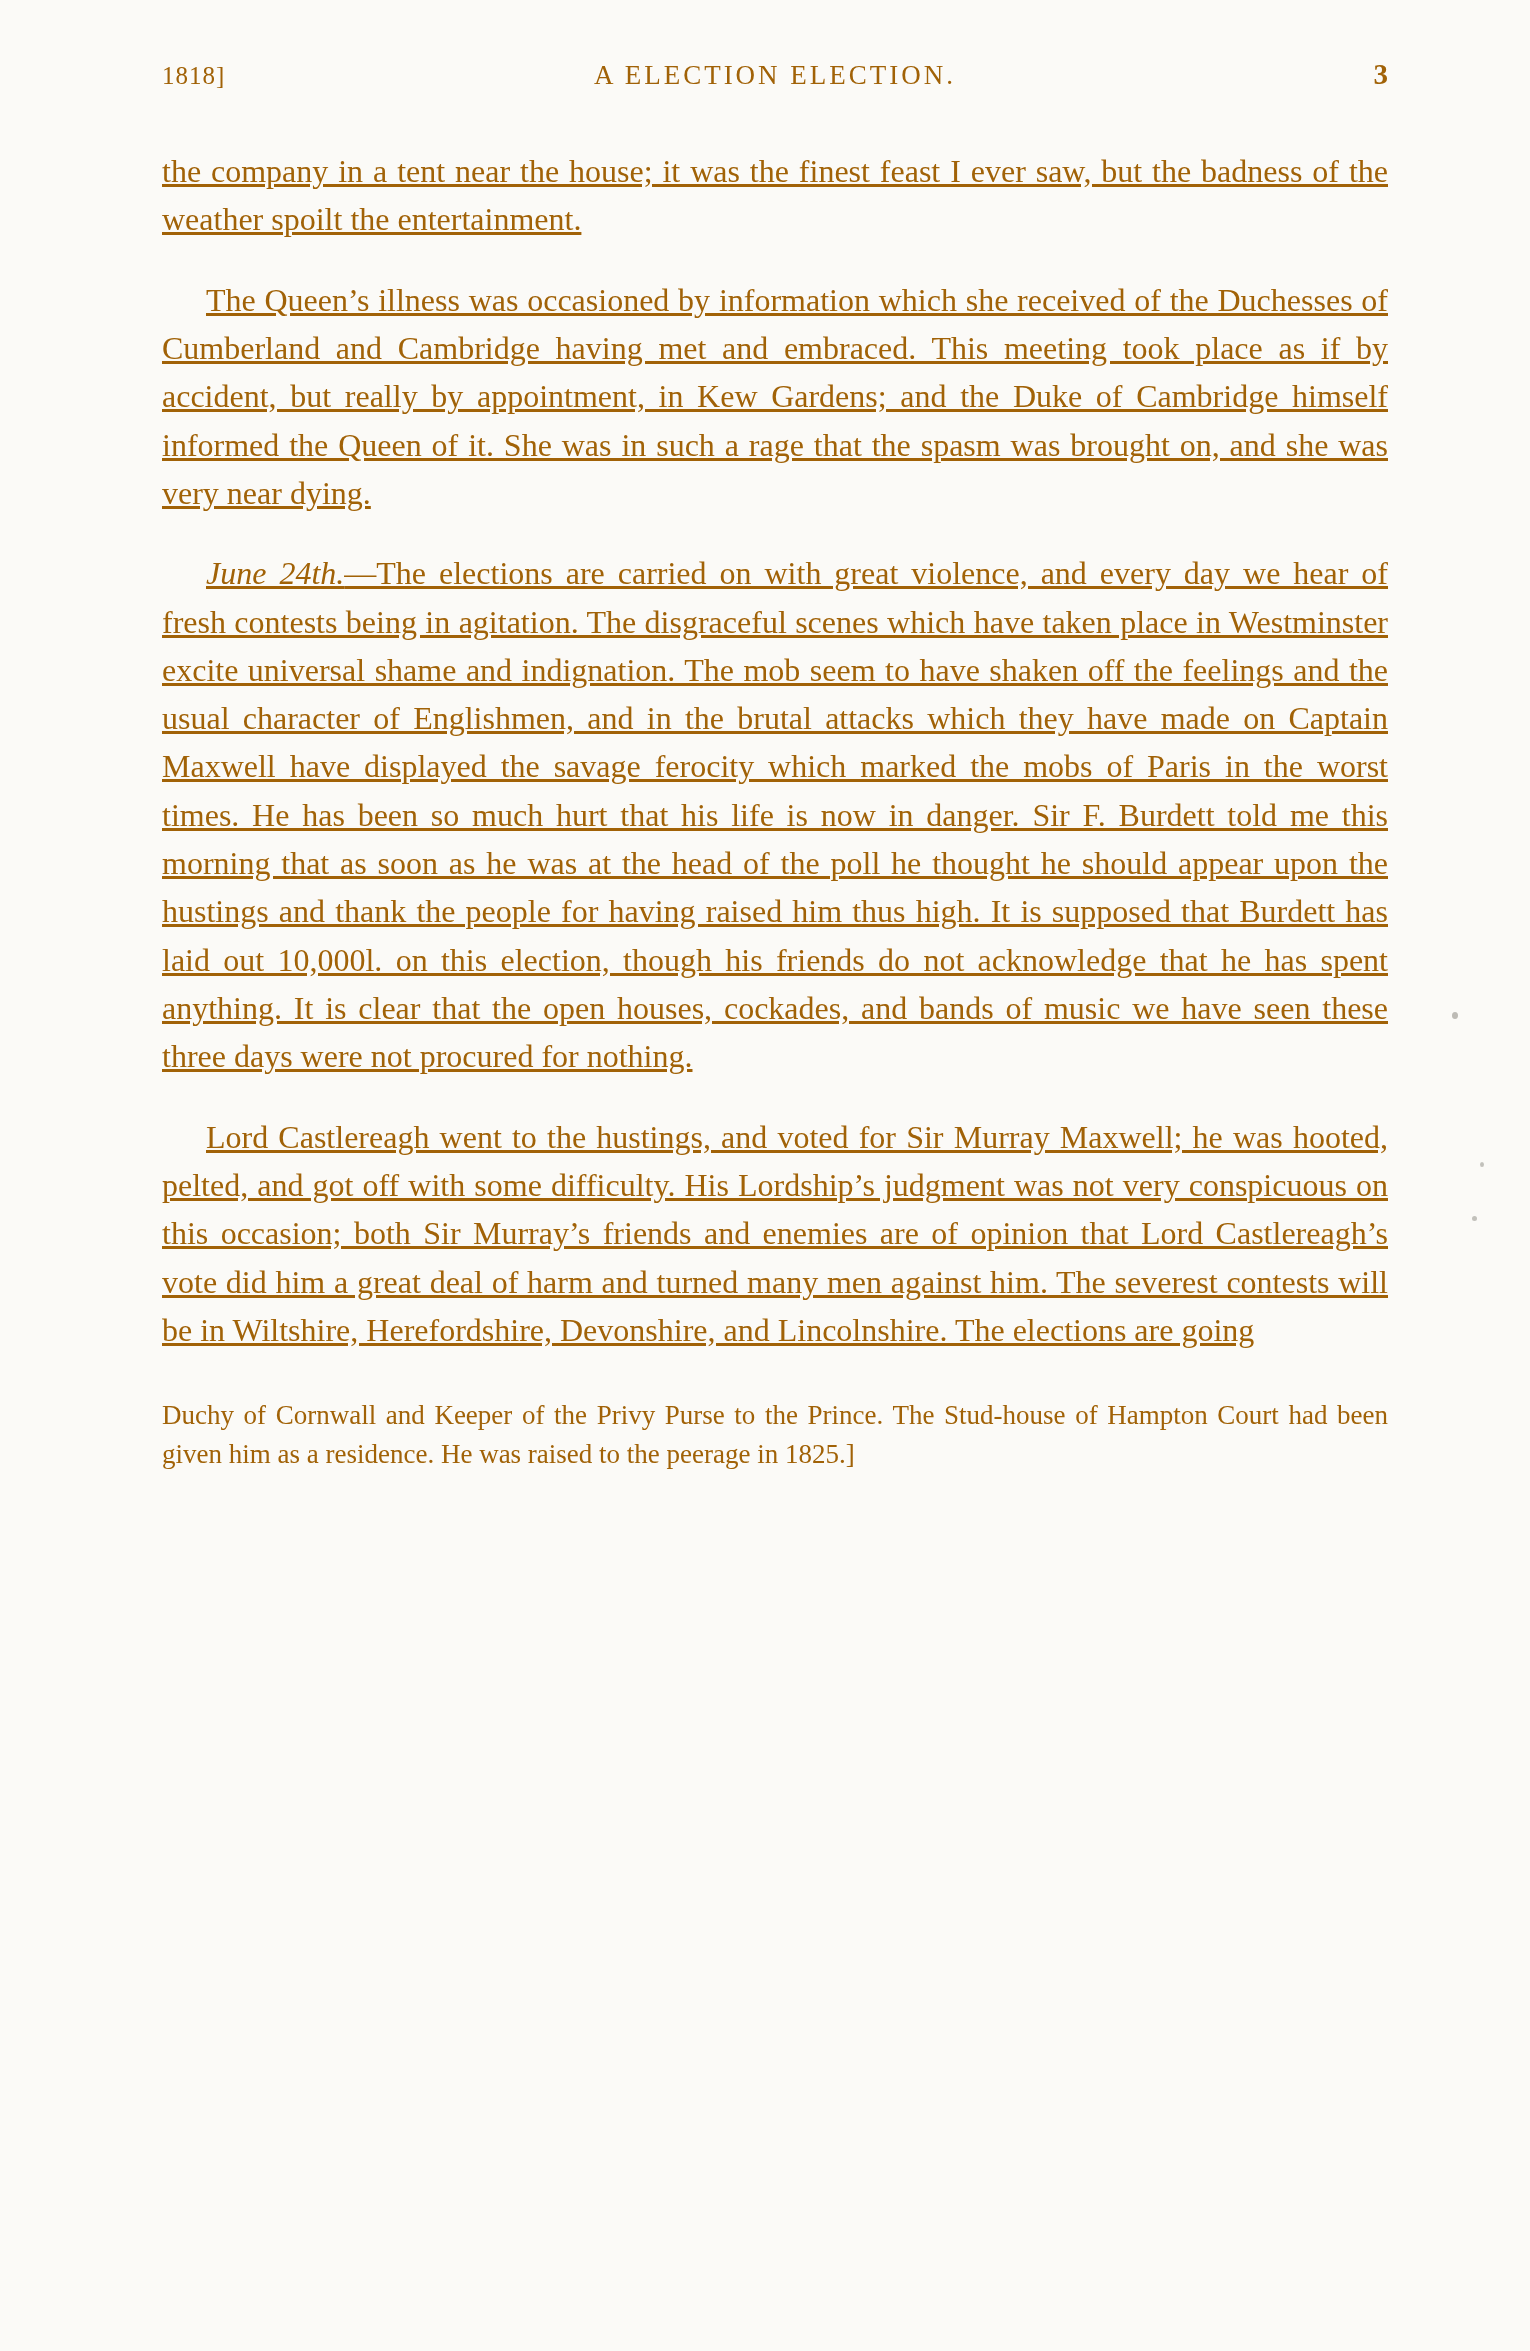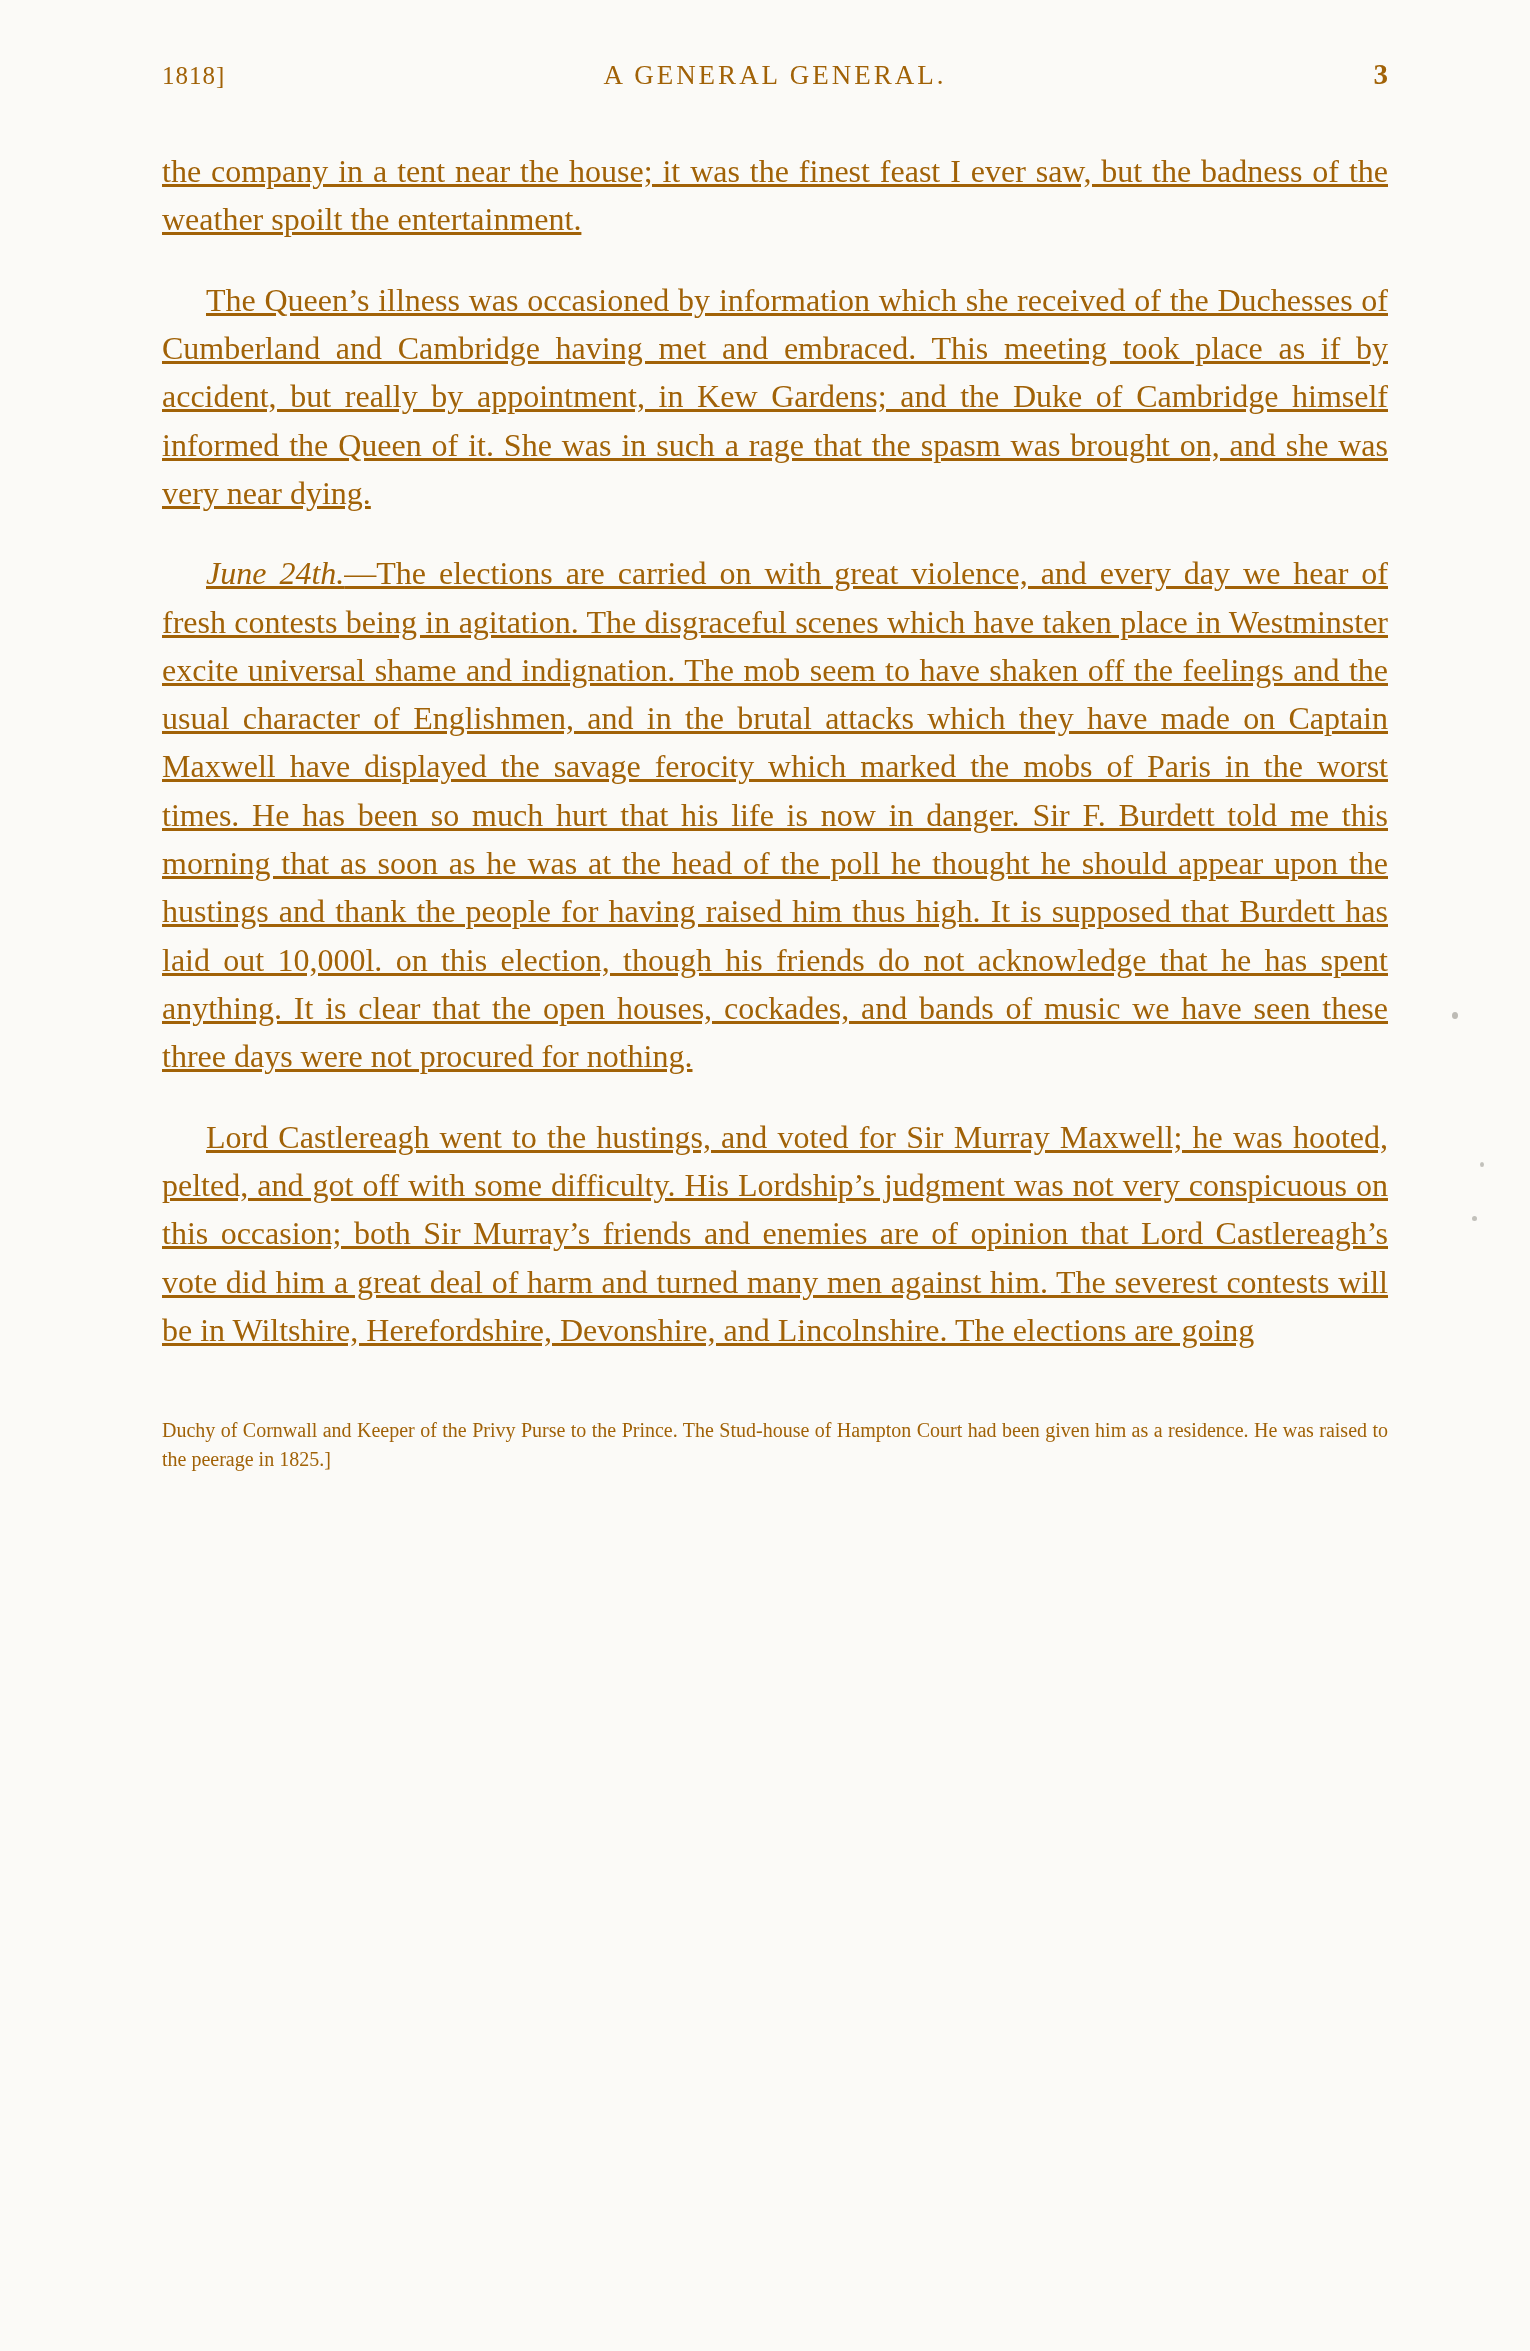--- a/index.html
+++ b/index.html
@@ -52,22 +52,22 @@
     margin: 0;
   }
   .body-text p.indent {
     text-indent: 44px;
     margin-top: 32px;
   }
   .body-text em {
     font-style: italic;
   }
   .footnote {
-    margin-top: 62px;
-    font-size: 20px;
+    margin-top: 42px;
+    font-size: 27px;
     line-height: 1.42;
     text-align: justify;
   }
   .signature-mark {
     margin-top: 12px;
     text-align: center;
     font-size: 24px;
     letter-spacing: 2px;
   }
   .speck {
@@ -80,21 +80,21 @@
   .speck-2 { left: 1480px; top: 1162px; width: 4px; height: 5px; opacity: .5; }
   .speck-3 { left: 1472px; top: 1216px; width: 5px; height: 5px; opacity: .5; }
 </style>
 </head>
 <body>
 
 <div class="page">
 
   <div class="running-head">
     <span class="year">1818]</span>
-    <span class="head-title">A GENERAL GENERAL.</span>
+    <span class="head-title">A ELECTION ELECTION.</span>
     <span class="folio">3</span>
   </div>
 
   <div class="body-text">
     <p>the company in a tent near the house; it was the finest feast I ever saw, but the badness of the weather spoilt the entertainment.</p>
     <p class="indent">The Queen’s illness was occasioned by information which she received of the Duchesses of Cumberland and Cambridge having met and embraced. This meeting took place as if by accident, but really by appointment, in Kew Gardens; and the Duke of Cambridge himself informed the Queen of it. She was in such a rage that the spasm was brought on, and she was very near dying.</p>
     <p class="indent"><em>June 24th.</em><span>—The elections are carried on with great violence, and every day we hear of fresh contests being in agitation. The disgraceful scenes which have taken place in Westminster excite universal shame and indignation. The mob seem to have shaken off the feelings and the usual character of Englishmen, and in the brutal attacks which they have made on Captain Maxwell have displayed the savage ferocity which marked the mobs of Paris in the worst times. He has been so much hurt that his life is now in danger. Sir F. Burdett told me this morning that as soon as he was at the head of the poll he thought he should appear upon the hustings and thank the people for having raised him thus high. It is supposed that Burdett has laid out 10,000l. on this election, though his friends do not acknowledge that he has spent anything. It is clear that the open houses, cockades, and bands of music we have seen these three days were not procured for nothing.</span></p>
     <p class="indent">Lord Castlereagh went to the hustings, and voted for Sir Murray Maxwell; he was hooted, pelted, and got off with some difficulty. His Lordship’s judgment was not very conspicuous on this occasion; both Sir Murray’s friends and enemies are of opinion that Lord Castlereagh’s vote did him a great deal of harm and turned many men against him. The severest contests will be in Wiltshire, Herefordshire, Devonshire, and Lincolnshire. The elections are going</p>
   </div>
 

